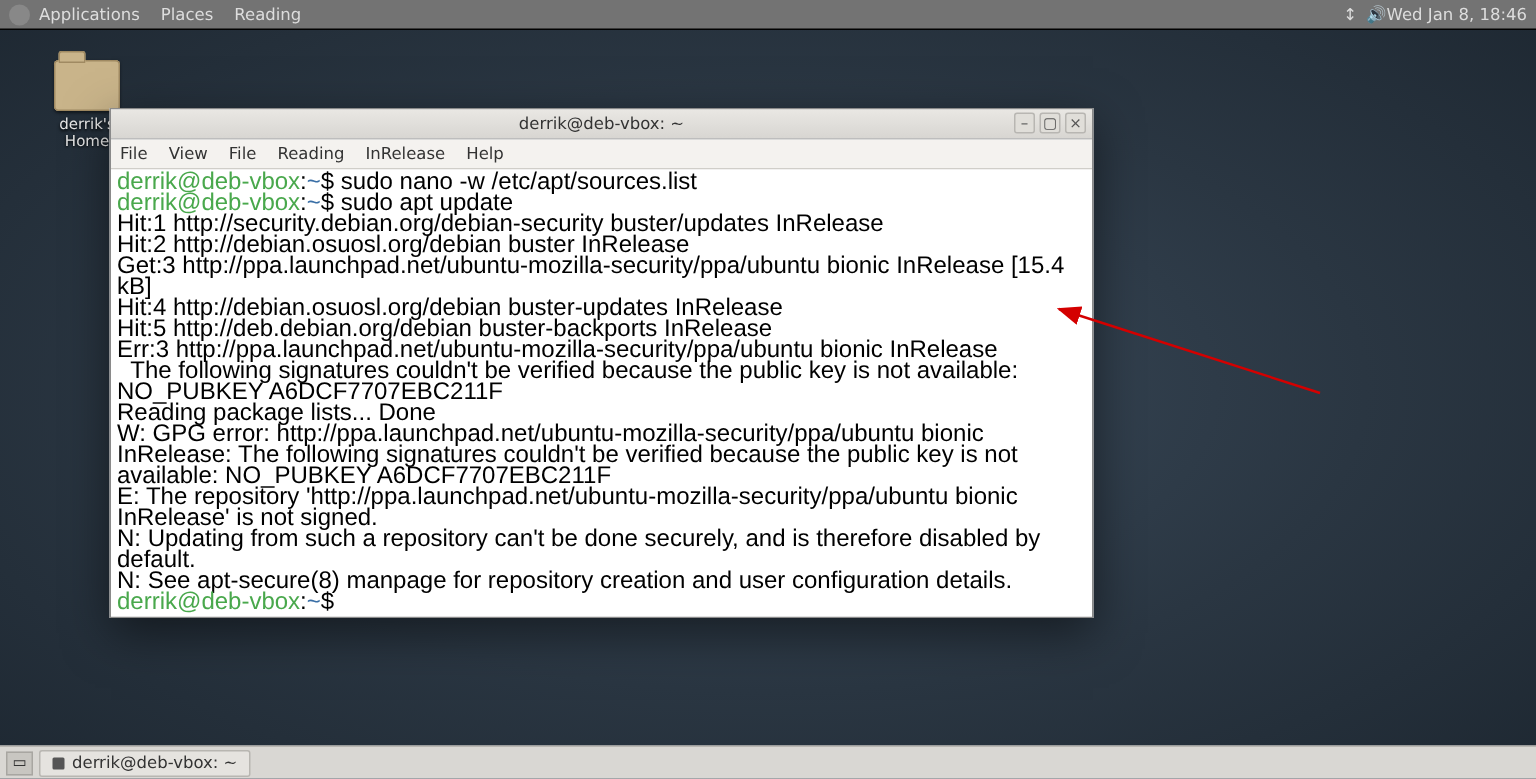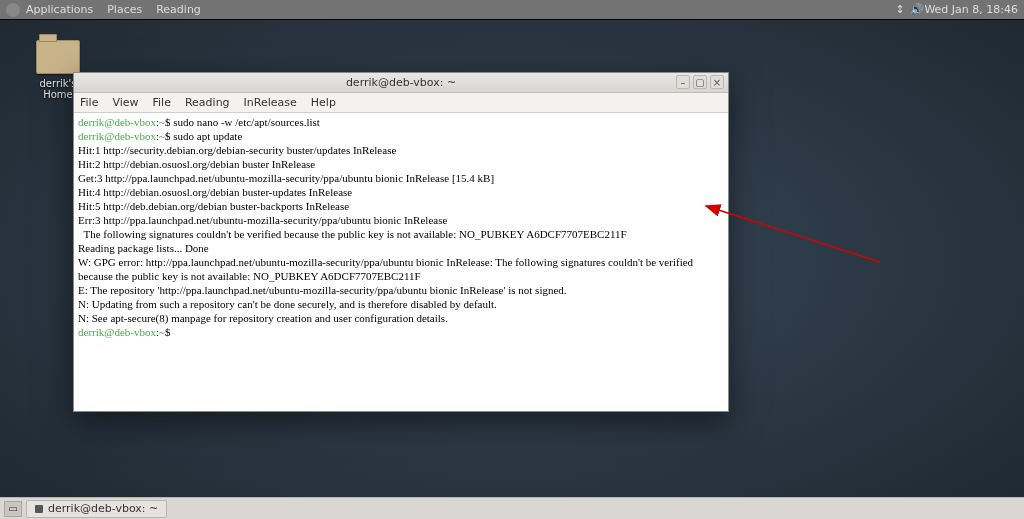--- a/index.html
+++ b/index.html
@@ -60,21 +60,21 @@
       color: #555; background: #e0ded9; border: 1px solid #b8b6b2; border-radius: 2px;
     }
     .menubar {
       height: 20px; background: #f4f2ef; border-bottom: 1px solid #d0cec9;
       display: flex; align-items: center; font-size: 11px; color: #333; padding: 4px 6px;
     }
     .menubar .m { margin-right: 14px; cursor: pointer; }
 
     .term-body {
       flex: 1; background: #ffffff; color: #000;
-      font-family: Liberation Serif, serif; font-size: 11px; line-height: 14px;
+      font-family: Liberation Sans, sans-serif; font-size: 16px; line-height: 14px;
       padding: 2px 4px; white-space: pre-wrap; word-break: break-word; overflow: hidden;
     }
     .pr-u { color: #49a84c; }
     .pr-h { color: #3a6fa6; }
 
     
     .arrow { position: absolute; pointer-events: none; }
 
     
     .taskbar {

